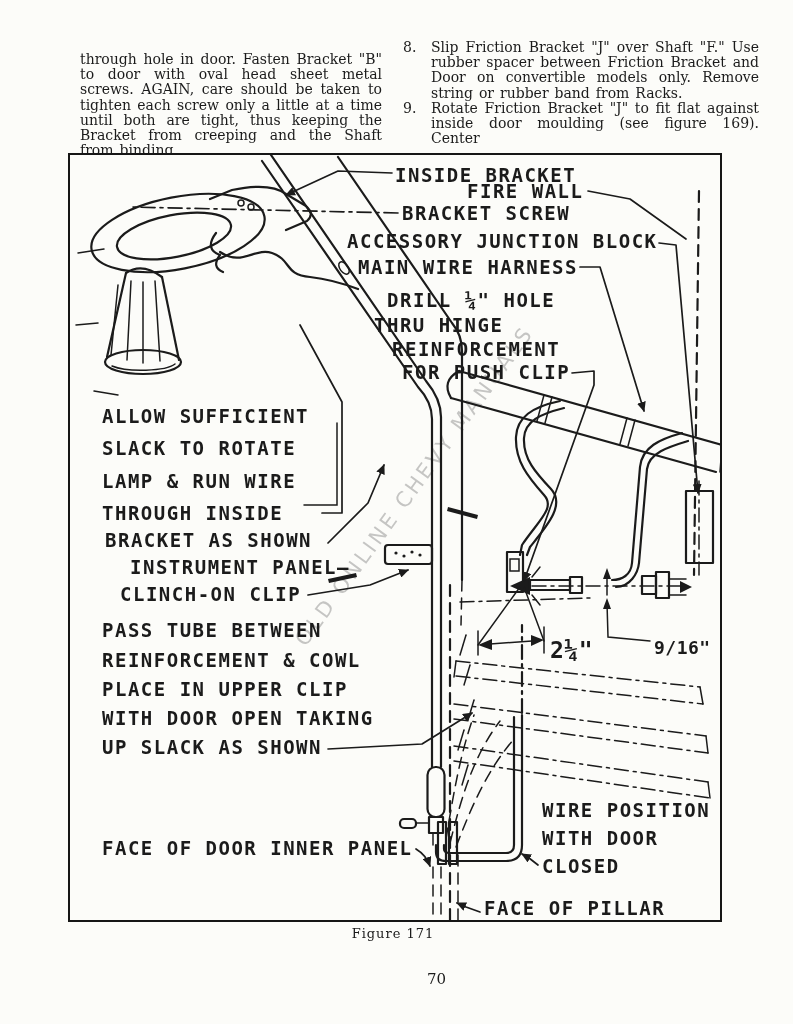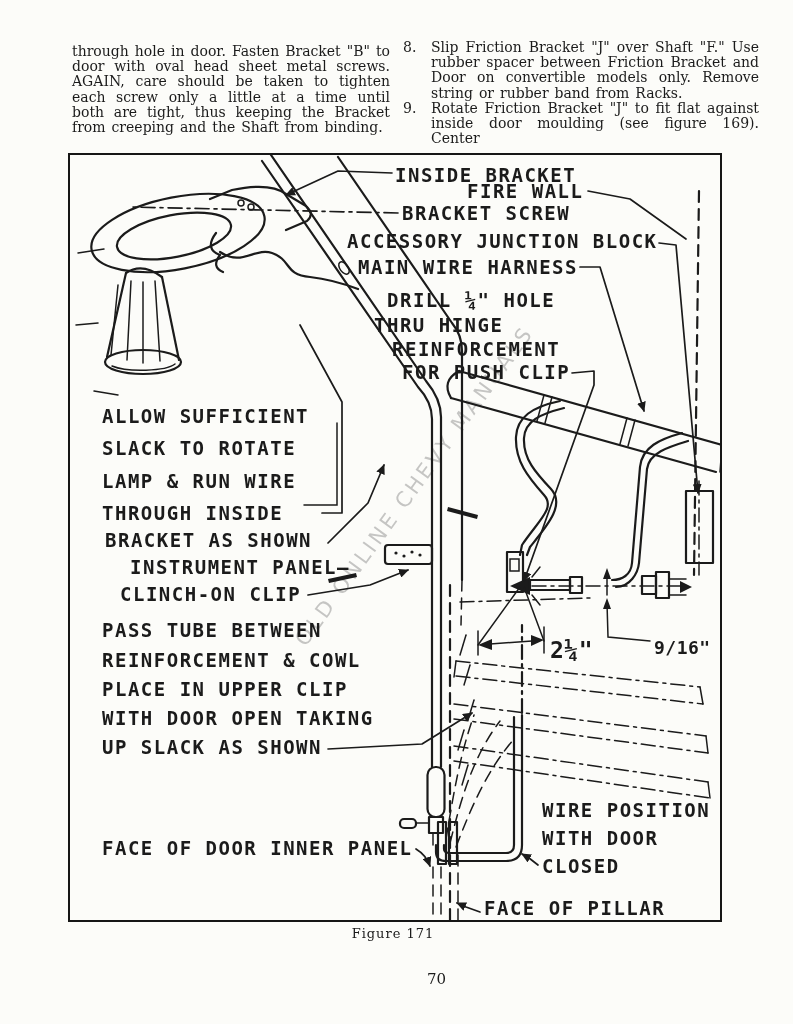--- a/index.html
+++ b/index.html
@@ -29,21 +29,21 @@
   .hl-dim{font-size:23px;letter-spacing:0.5px;}
   .hl-dim2{font-size:18px;letter-spacing:0.5px;}
   .wm{font-family:"DejaVu Sans", sans-serif;font-size:21px;letter-spacing:3px;fill:#8f8f8f;opacity:0.5;}
   #caption{position:absolute;left:68px;top:926px;width:650px;text-align:center;font-size:13px;letter-spacing:1px;}
   #pageno{position:absolute;left:0;top:970px;width:793px;text-align:center;font-size:15px;padding-left:40px;}
 </style>
 </head>
 <body>
 
 <div id="leftcol" class="bodycol">
-  <p style="margin:4px">through hole in door.  Fasten Bracket "B" to door with oval head sheet metal screws. AGAIN, care should be taken to tighten each screw only a little at a time until both are tight, thus keeping the Bracket from creeping and the Shaft from binding.</p>
+  <p style="margin:12px">through hole in door.  Fasten Bracket "B" to door with oval head sheet metal screws. AGAIN, care should be taken to tighten each screw only a little at a time until both are tight, thus keeping the Bracket from creeping and the Shaft from binding.</p>
 </div>
 
 <div id="rightcol" class="bodycol">
   <div class="num-item">
     <span class="num">8.</span>
     <span class="itxt">Slip Friction Bracket "J" over Shaft "F." Use rubber spacer between Friction Bracket and Door on convertible models only. Remove string or rubber band from Racks.</span>
   </div>
   <div class="num-item">
     <span class="num">9.</span>
     <span class="itxt">Rotate Friction Bracket "J" to fit flat against inside door moulding (see figure 169).  Center</span>

